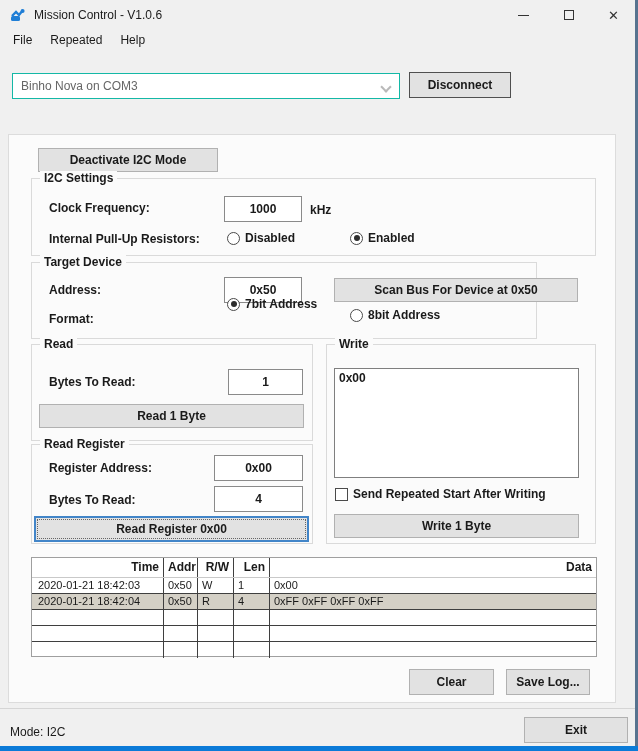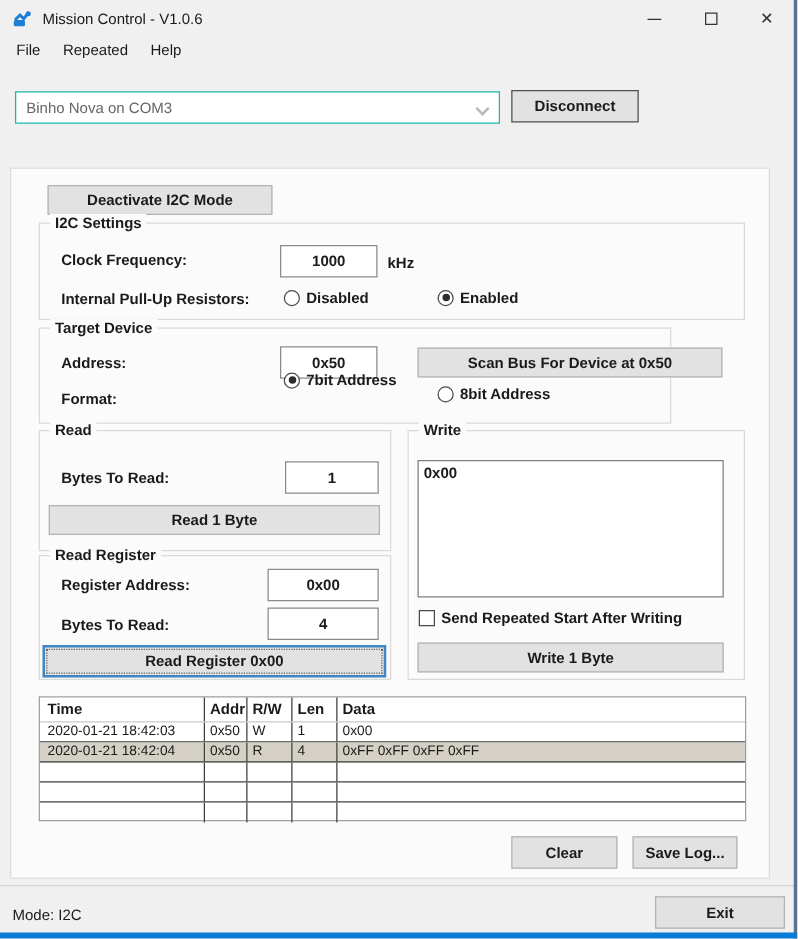--- a/index.html
+++ b/index.html
@@ -58,21 +58,21 @@
   .btn-focused { border: 2px solid #4285c8; outline: 1px dotted #666; outline-offset: -4px; }
 
   
   #logtable { position: absolute; left: 22px; top: 422px; width: 566px; height: 100px; background: #fff;
     border: 1px solid #9f9f9f; }
   .trow { display: flex; height: 16px; border-bottom: 1px solid #3f3f3f; }
   .trow.header { height: 20px; border-bottom: 1px solid #c9c9c9; font-weight: 600; }
   .trow.selected { background: #d4d0c6; }
   .trow.last { border-bottom: none; }
   .tcell { border-right: 1px solid #3f3f3f; padding: 1px 4px 0 4px; font-size: 11px; overflow: hidden; white-space: nowrap; }
-  .header .tcell { font-size: 12px; padding-top: 2px; }
+  .header .tcell { font-size: 12px; padding-top: 2px; text-align: right; }
   .c-time { width: 132px; padding-left: 6px; } .c-addr { width: 34px; } .c-rw { width: 36px; }
   .c-len { width: 36px; } .c-data { flex: 1; border-right: none; }
 
   
   #statusbar { position: absolute; left: 0; top: 708px; width: 638px; height: 43px; background: #f0f0f0;
     border-top: 1px solid #d5d5d5; }
   #mode-text { position: absolute; left: 10px; top: 16px; font-size: 12px; }
 
   
   #edge-right { position: absolute; right: 0; top: 0; width: 3px; height: 751px; background: #57738f; z-index: 9; }

